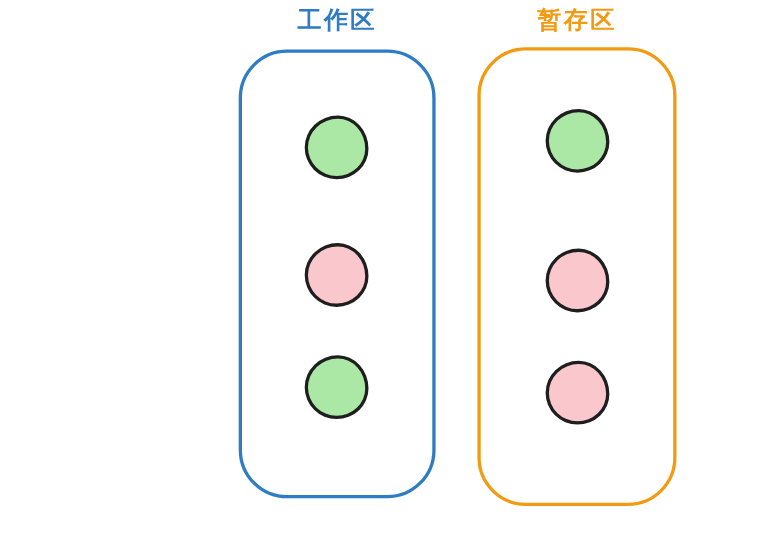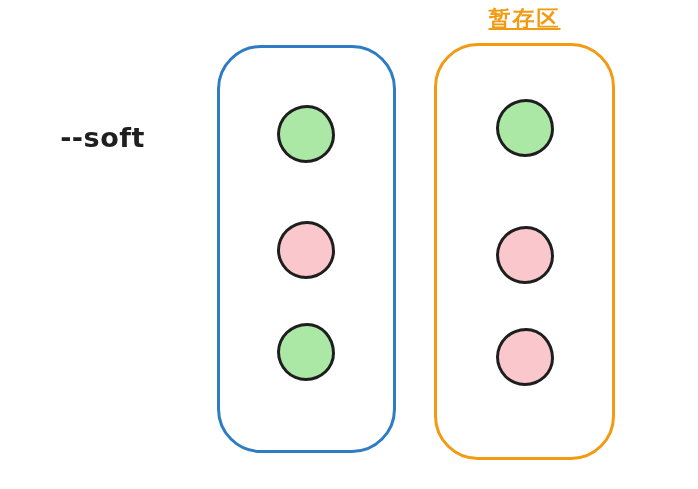--- a/index.html
+++ b/index.html
@@ -20,21 +20,21 @@
     position: absolute;
     top: 4px;
     height: 30px;
     line-height: 30px;
     text-align: center;
     font-size: 22px;
     font-weight: bold;
     letter-spacing: 2px;
   }
   .title-working { left: 217px; width: 179px; color: var(--blue); }
-  .title-staging { left: 434px; width: 181px; color: var(--orange); text-decoration: underline; }
+  .title-staging { left: 434px; width: 181px; color: var(--orange); }
 
   
   .area-box {
     position: absolute;
     box-sizing: border-box;
     border-radius: 44px;
     background: transparent;
   }
   .box-working {
     left: 217px; top: 45px; width: 179px; height: 408px;
@@ -81,28 +81,28 @@
   .dot-work-mixed  { left: 277px; top: 323px; }
   .dot-stage-soft  { left: 496px; top:  99px; }
   .dot-stage-hard  { left: 496px; top: 226px; }
   .dot-stage-mixed { left: 496px; top: 328px; }
 </style>
 </head>
 <body>
 
 <div class="stage">
 
+  <div class="area-title title-working">工作区</div>
 
   <div class="area-title title-staging">暂存区</div>
 
   <div class="area-box box-working"></div>
 
   <div class="area-box box-staging"></div>
 
-  <div class="row-label label-soft">--soft</div>
 
 
 
   <div class="dot dot-work-soft" data-state="green"></div>
 
   <div class="dot dot-work-hard" data-state="red"></div>
 
   <div class="dot dot-work-mixed" data-state="green"></div>
 
   <div class="dot dot-stage-soft" data-state="green"></div>

